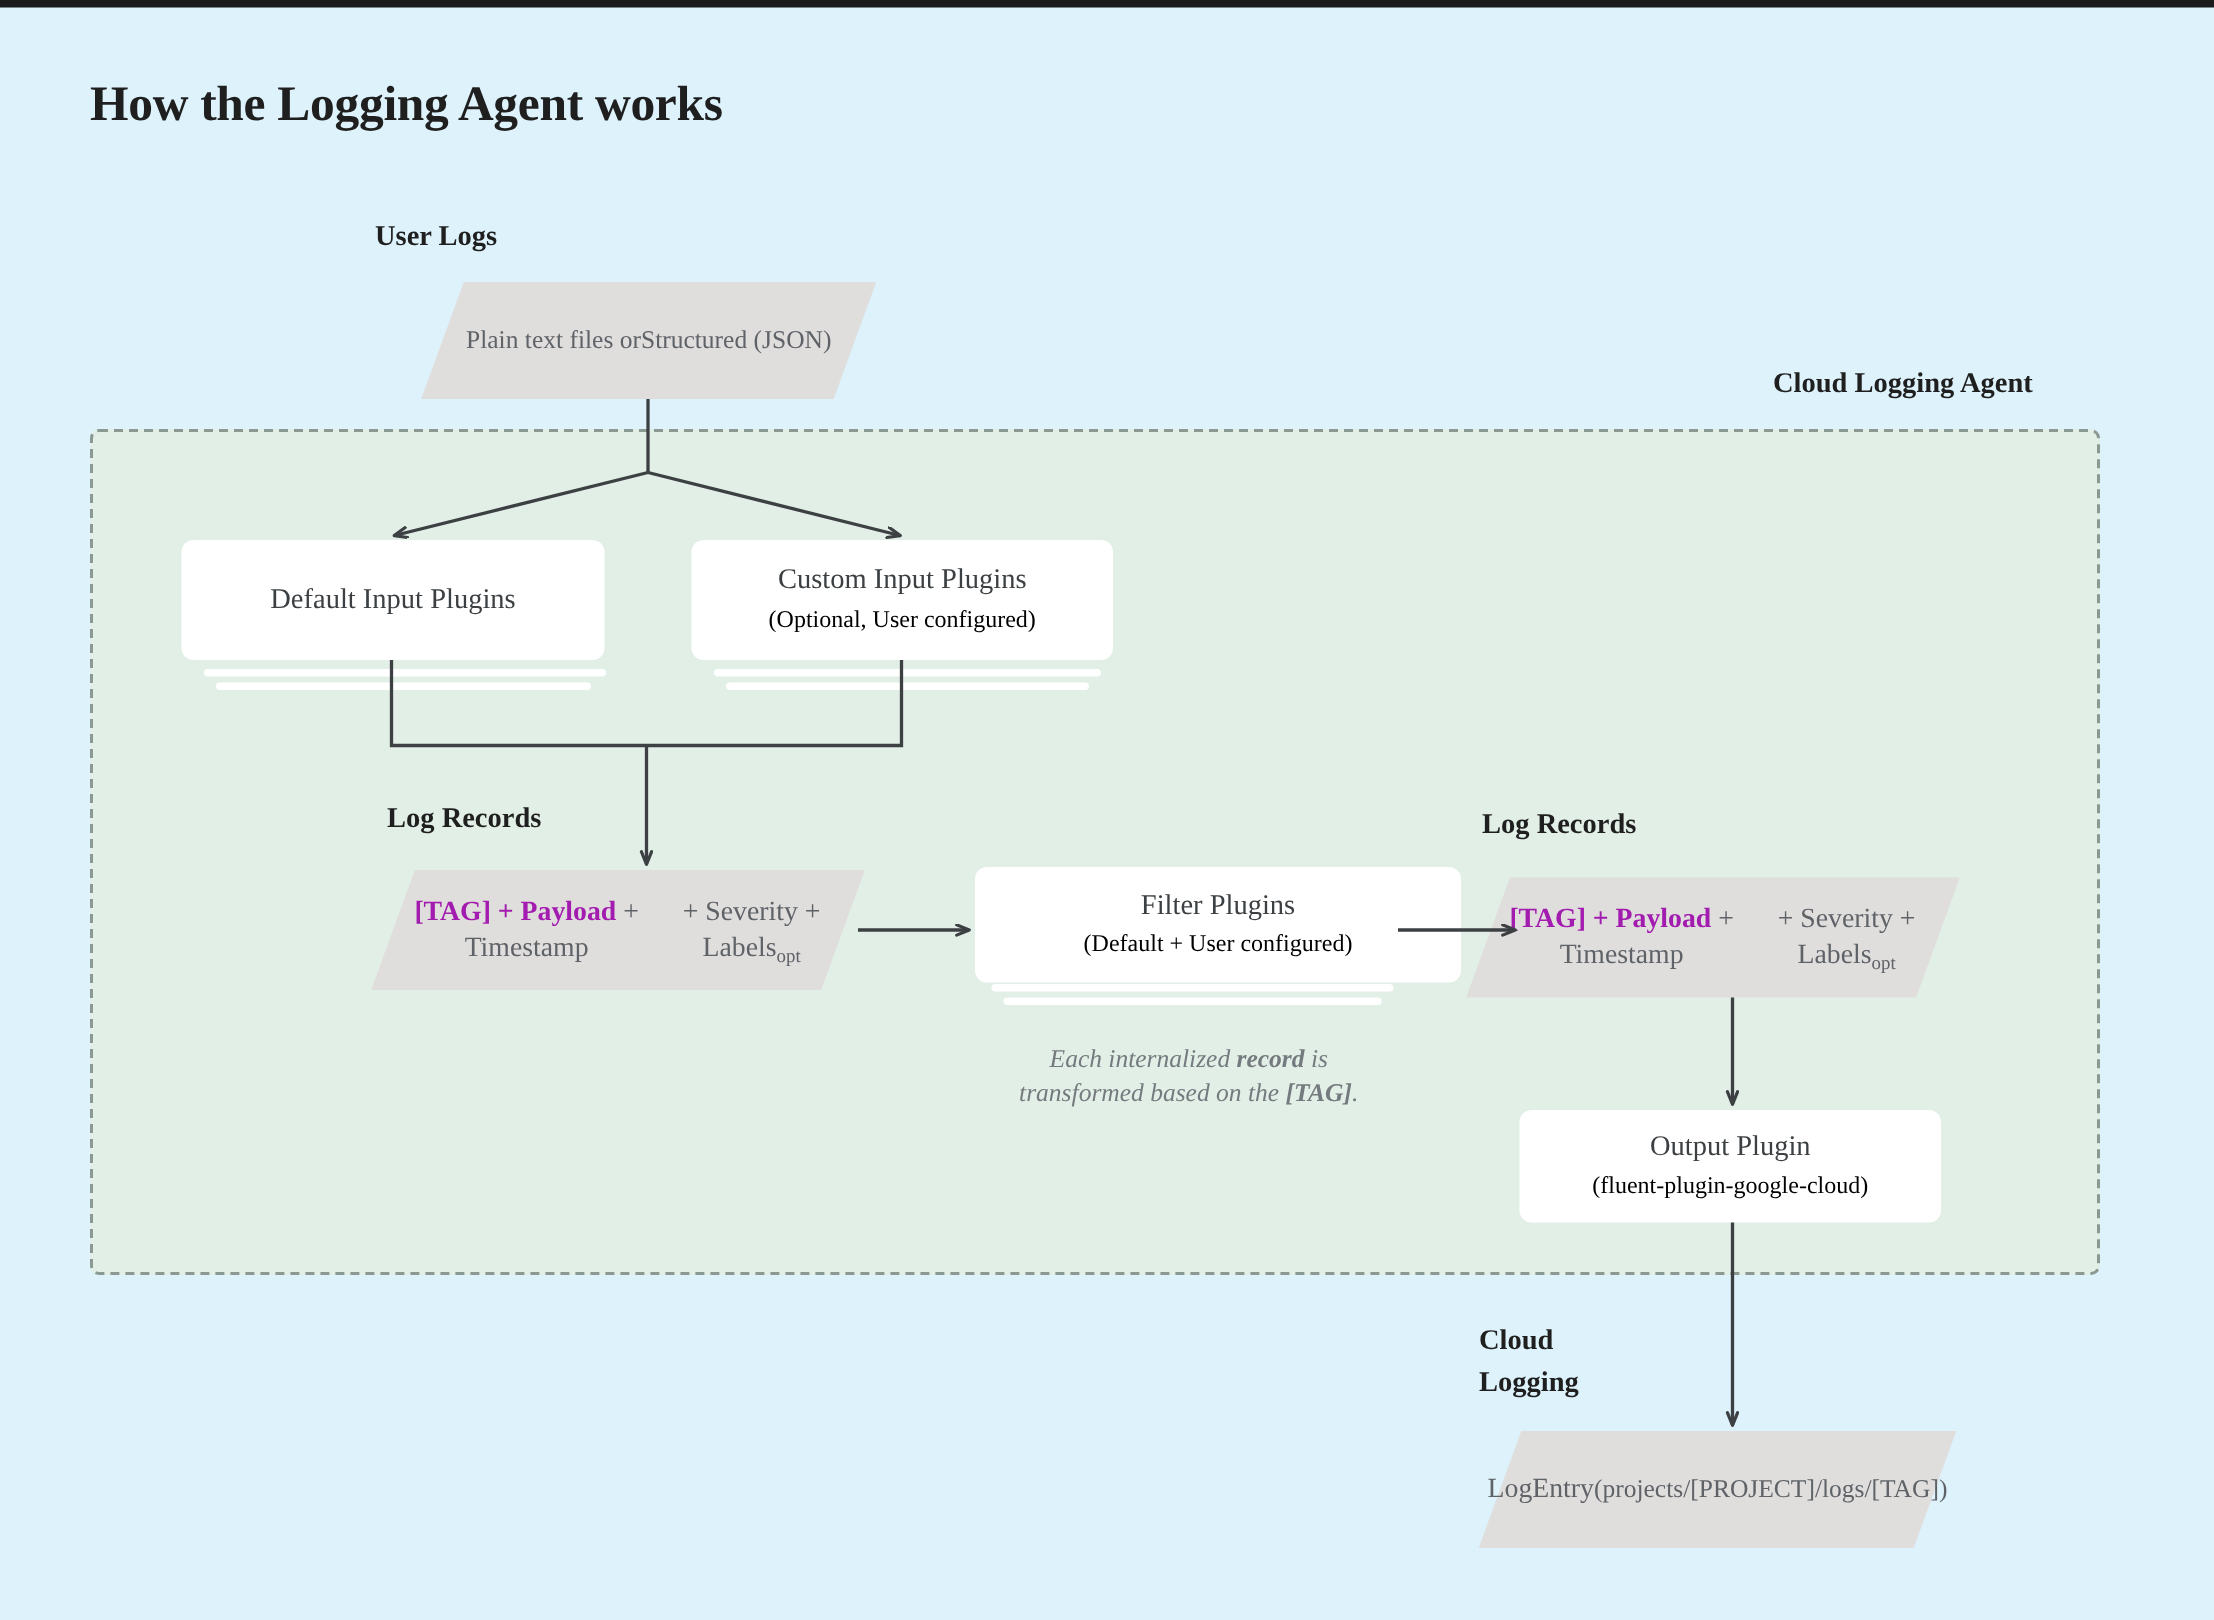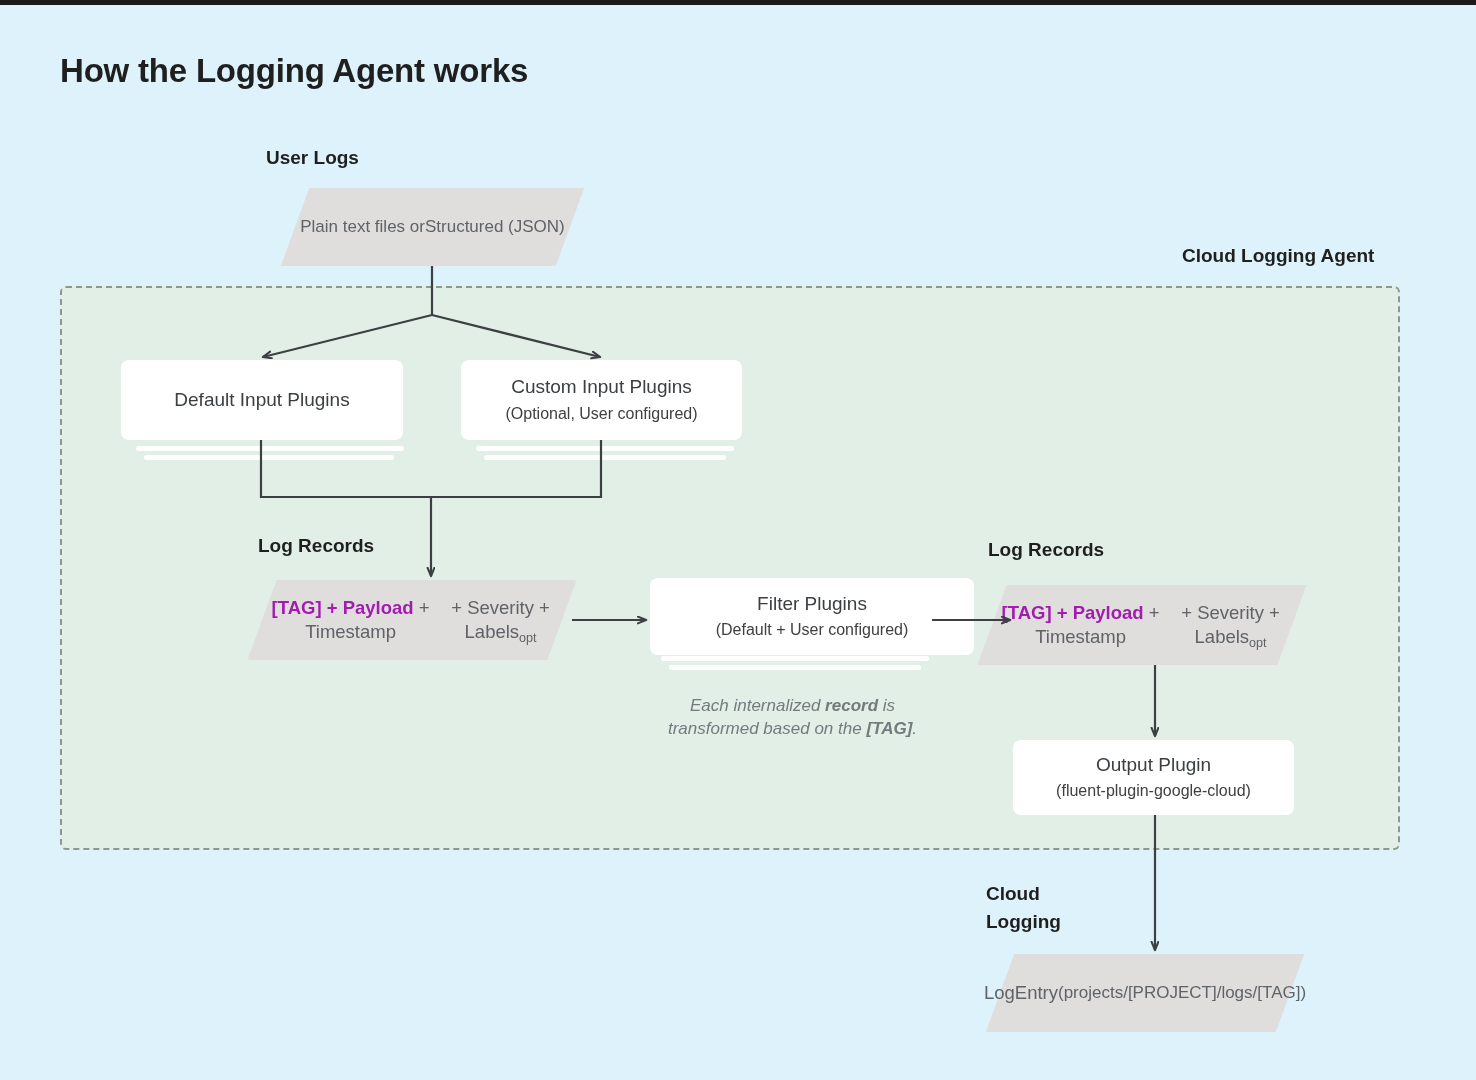--- a/index.html
+++ b/index.html
@@ -10,20 +10,21 @@
   }
   body {
     font-family: "Liberation Sans", "DejaVu Sans", sans-serif;
   }
   #canvas {
     position: relative;
     width: 1476px;
     height: 1080px;
     background: #ddf2fb;
     overflow: hidden;
+    font-family: Liberation Serif, serif;
   }
   
   .top-strip {
     position: absolute;
     left: 0; top: 0;
     width: 1476px; height: 5px;
     background: #1b1b1b;
   }
   
   .title {
@@ -86,21 +87,21 @@
     text-align: center;
     box-sizing: border-box;
   }
   .card .t1 {
     font-size: 19px;
     color: #3c4043;
     line-height: 1.3;
   }
   .card .t2 {
     font-size: 16px;
-    color: #404040;
+    color: #000000;
     line-height: 1.3;
     margin-top: 4px;
   }
   
   .stack-line {
     position: absolute;
     height: 5px;
     background: #ffffff;
     border-radius: 3px;
   }
@@ -131,21 +132,21 @@
 <body>
 
 <div id="canvas">
 
   <div class="top-strip"></div>
 
   <div class="title">How the Logging Agent works</div>
 
   <div class="agent-box"></div>
 
-  <div class="sec-label" style="left:266px; top:144px;">User Logs</div>
+  <div class="sec-label" style="left:250px; top:144px;">User Logs</div>
 
   <div class="sec-label" style="left:1182px; top:242px;">Cloud Logging Agent</div>
 
   <div class="sec-label" style="left:258px; top:532px;">Log Records</div>
 
   <div class="sec-label" style="left:988px; top:536px;">Log Records</div>
 
   <div class="sec-label" style="left:986px; top:880px;">Cloud
 Logging</div>
 

